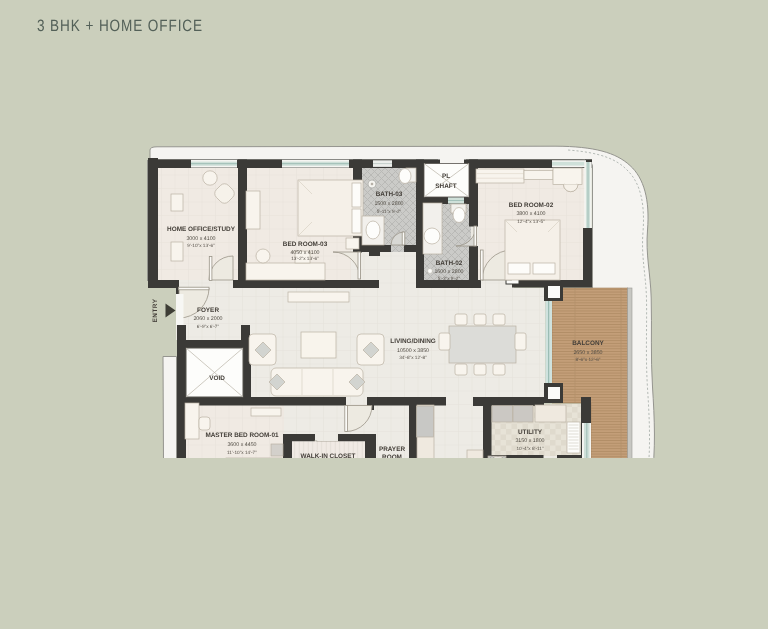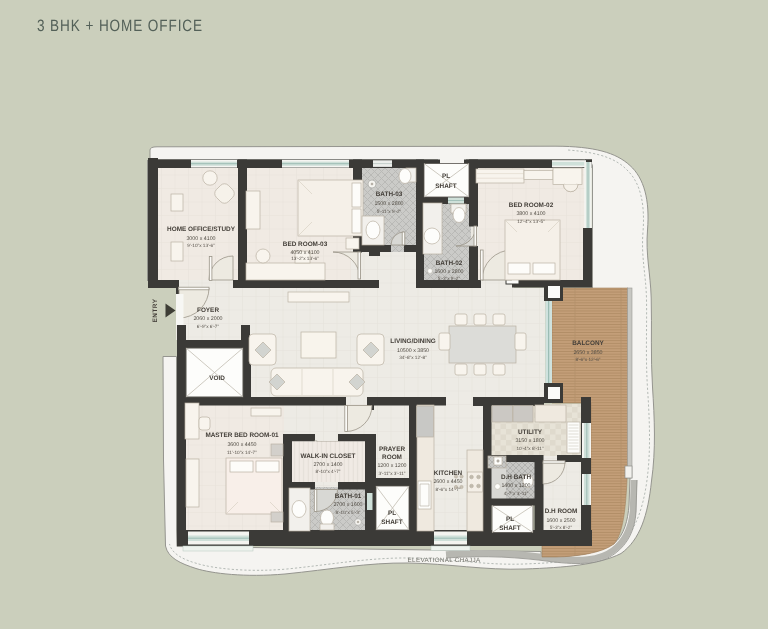--- a/index.html
+++ b/index.html
@@ -1,16 +1,16 @@
 <!DOCTYPE html>
 <html><head>
 <meta charset="utf-8">
 <style>
 html,body{margin:0;padding:0;background:#cbcfbc;}
-#stage{position:relative;width:768px;height:629px;overflow:hidden;background:#cbcfbc;font-family:"Liberation Sans",sans-serif;}
+#stage{position:relative;width:768px;height:458px;overflow:hidden;background:#cbcfbc;font-family:"Liberation Sans",sans-serif;}
 text{font-family:"Liberation Sans",sans-serif;}
 .rn{font-size:6.4px;font-weight:bold;fill:#45403a;}
 .rd{font-size:5.3px;fill:#514c44;}
 .rf{font-size:4.7px;fill:#565049;}
 </style>
 </head>
 <body>
 <div id="stage">
 <svg width="768" height="629" viewBox="0 0 768 629" text-rendering="geometricPrecision">
 <defs>

